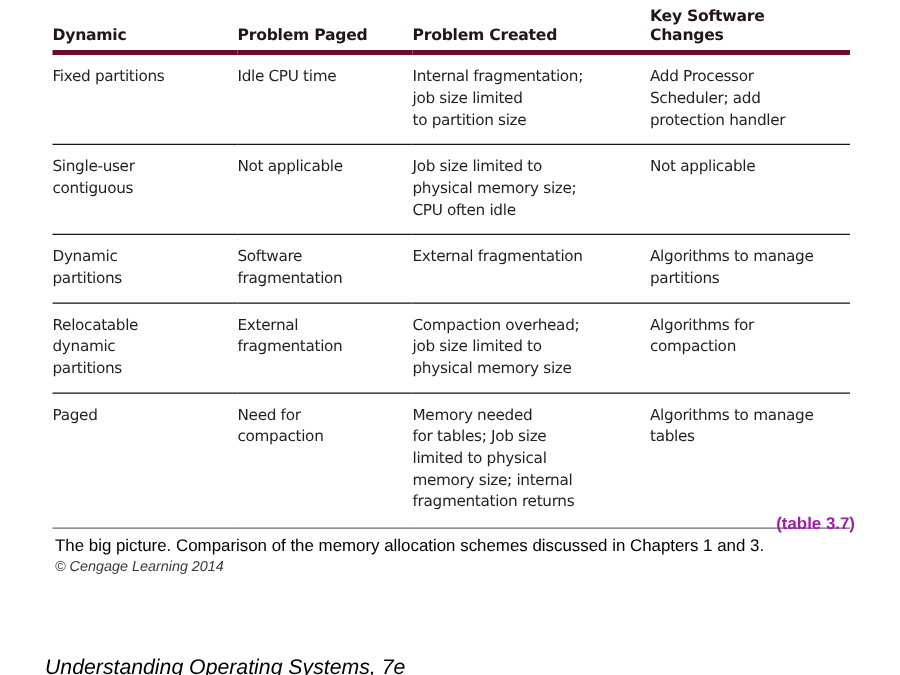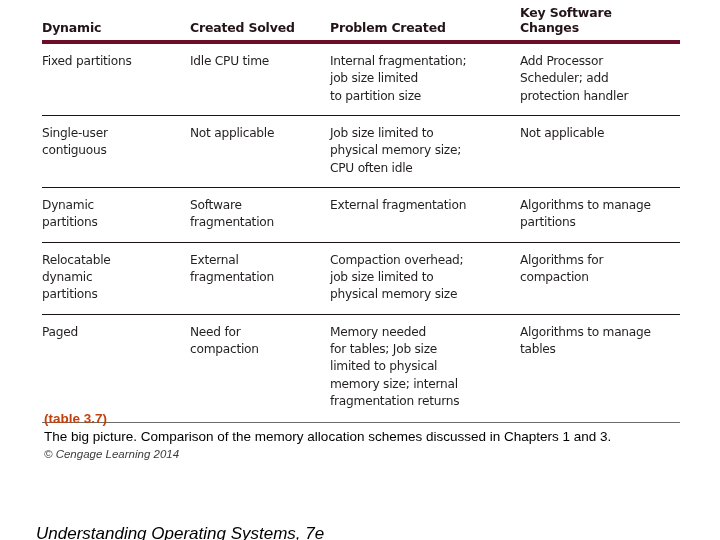--- a/index.html
+++ b/index.html
@@ -81,21 +81,22 @@
     left: 44px;
     top: 410px;
     width: 640px;
   }
 
   .caption-label {
     font-family: "Liberation Sans", sans-serif;
     font-weight: bold;
     font-size: 13.5px;
     line-height: 1.33;
-    color: #c2410c;
+    color: #a21caf;
+    text-align: right;
   }
 
   .caption-text {
     font-family: "Liberation Sans", sans-serif;
     font-size: 13.5px;
     line-height: 1.33;
     color: #000000;
     width: 615px;
   }
 
@@ -142,21 +143,21 @@
     <table class="matrix">
       <colgroup>
         <col class="c1">
           <col class="c2">
           <col class="c3">
           <col class="c4">
       </colgroup>
       <thead>
         <tr>
           <th>Dynamic</th>
-          <th>Created Solved</th>
+          <th>Problem Paged</th>
           <th>Problem Created</th>
           <th>Key Software Changes</th>
         </tr>
       </thead>
       <tbody>
 
         <tr>
           <td><span class="cell">Fixed partitions</span></td>
           <td><span class="cell">Idle CPU time</span></td>
           <td><span class="cell">Internal fragmentation;

